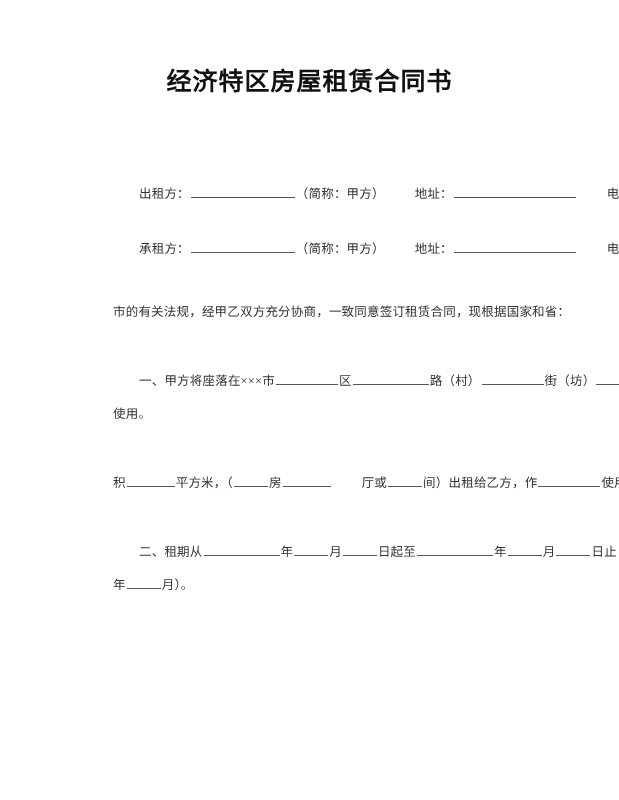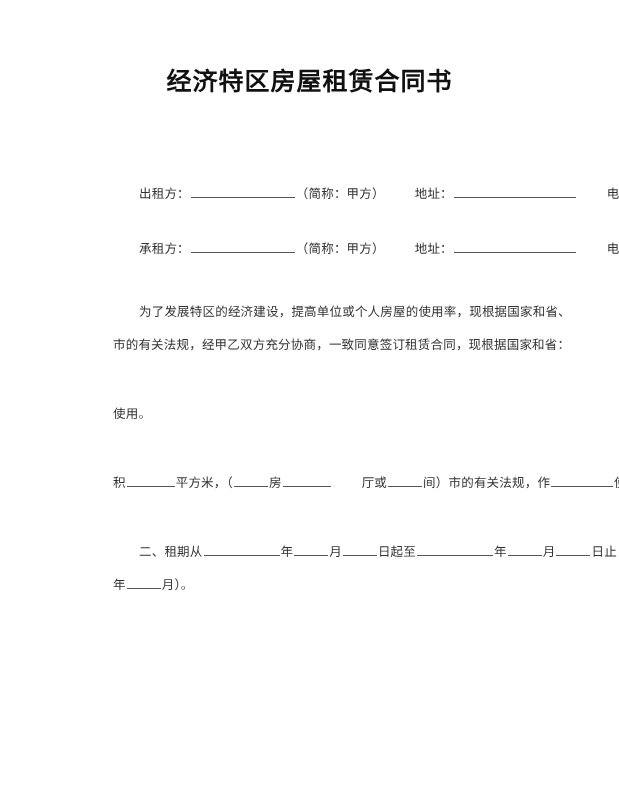--- a/index.html
+++ b/index.html
@@ -101,37 +101,37 @@
 
     <div class="block-gap-sm"></div>
 
     <div class="para">
       <span class="indent"></span><span>承租方：</span><span class="fill f-xxl"></span><span>（简称：甲方）</span><span class="gap-sp"></span><span>地址：</span><span class="fill f-w"></span><span class="gap-sp"></span><span>电话：</span>
     </div>
 
     <div class="block-gap-md"></div>
 
     <div class="para">
-      <span class="ln"><span class="indent"></span><span>为了发展特区的经济建设，提高单位或个人房屋的使用率，现根据国家和省、</span></span>
       <span class="ln"><span>市的有关法规，经甲乙双方充分协商，一致同意签订租赁合同，现根据国家和省：</span></span>
     </div>
 
     <div class="block-gap-lg"></div>
 
     <div class="para">
+      <span class="ln"><span class="indent"></span><span>一、</span><span>甲方将座落在×××市</span><span class="fill f-lg"></span><span>区</span><span class="fill f-xl"></span><span>路（村）</span><span class="fill f-lg"></span><span>街（坊）</span><span class="fill f-xs"></span></span>
 
 
       <span class="ln"><span>使用。</span></span>
     </div>
 
     <div class="block-gap-lg"></div>
 
     <div class="para">
 
-      <span class="ln"><span>积</span><span class="fill f-md"></span><span>平方米，（</span><span class="fill f-sm"></span><span>房</span><span class="fill f-md"></span><span class="gap-sp"></span><span>厅或</span><span class="fill f-sm"></span><span>间）市的有关法规，作</span><span class="fill f-lg"></span><span>使用。</span></span>
+      <span class="ln"><span>积</span><span class="fill f-md"></span><span>平方米，（</span><span class="fill f-sm"></span><span>房</span><span class="fill f-md"></span><span class="gap-sp"></span><span>厅或</span><span class="fill f-sm"></span><span>间）出租给乙方，作</span><span class="fill f-lg"></span><span>使用。</span></span>
     </div>
 
     <div class="block-gap-lg"></div>
 
     <div class="para">
       <span class="ln"><span class="indent"></span><span>二、</span><span>租期从</span><span class="fill f-xl"></span><span>年</span><span class="fill f-sm"></span><span>月</span><span class="fill f-sm"></span><span>日起至</span><span class="fill f-xl"></span><span>年</span><span class="fill f-sm"></span><span>月</span><span class="fill f-sm"></span><span>日止（即：</span></span>
 
       <span class="ln"><span>年</span><span class="fill f-sm"></span><span>月）。</span></span>
     </div>
 

